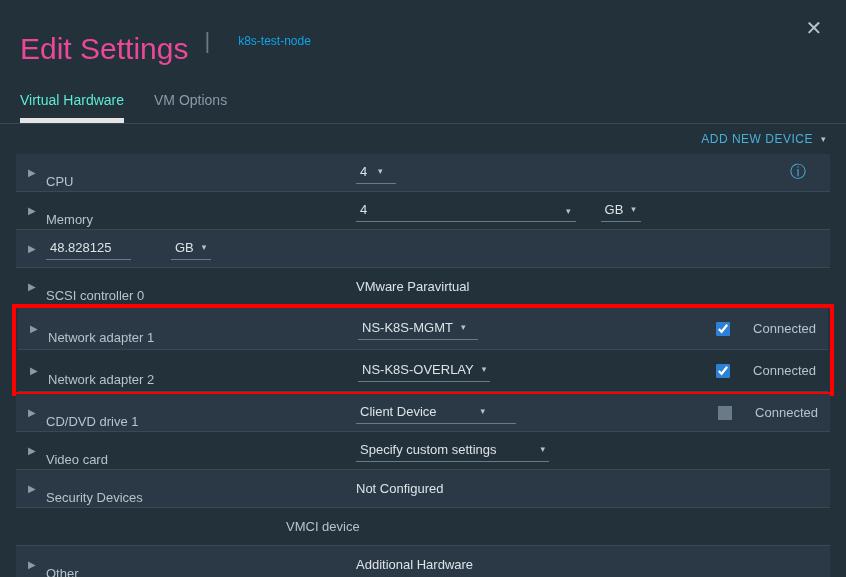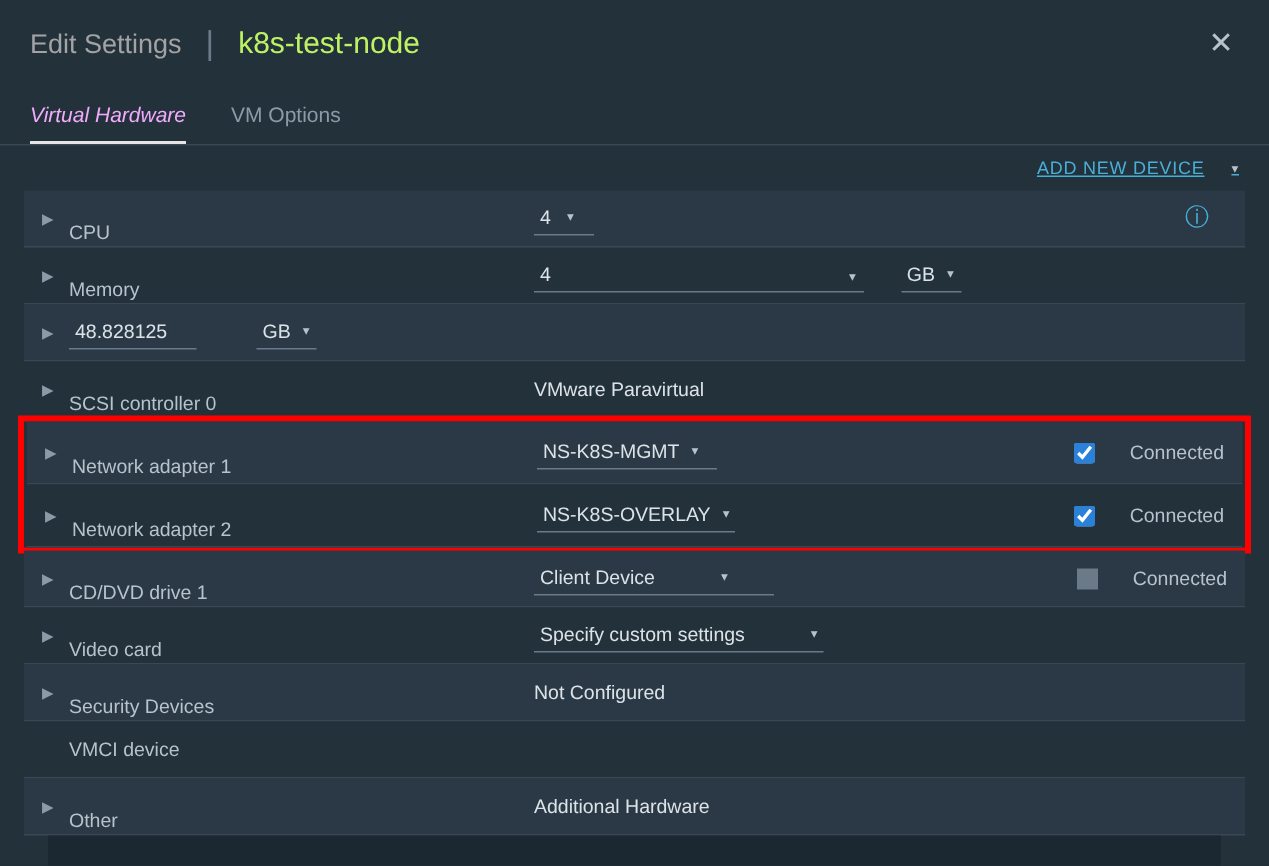--- a/index.html
+++ b/index.html
@@ -11,33 +11,35 @@
       color: #dce3e8;
       overflow: hidden;
     }
     .header {
       display: flex;
       align-items: center;
       padding: 16px 20px;
       position: relative;
     }
     .title {
-      font-size: 18px;
+      font-size: 30px;
       font-weight: 400;
-      color: #a3a3a3;
+      color: #ec4899;
+      margin-top: 16px;
     }
     .divider {
       margin: 0 16px;
       color: #6b7a88;
       font-size: 22px;
       font-weight: 300;
     }
     .subtitle {
-      font-size: 20px;
-      color: #bef264;
+      font-size: 12px;
+      color: #0ea5e9;
+      margin-left: 12px;
     }
     .close-btn {
       position: absolute;
       right: 20px;
       top: 16px;
       width: 24px;
       height: 24px;
       cursor: pointer;
       color: #b6c3cd;
       font-size: 20px;
@@ -52,38 +54,36 @@
       gap: 30px;
     }
     .tab {
       padding: 10px 0;
       font-size: 14px;
       color: #8b9aa7;
       cursor: pointer;
       border-bottom: 2px solid transparent;
     }
     .tab.active {
-      color: #f0abfc;
-      border-bottom: 2px solid #e5e5e5;
-      font-style: italic;
+      color: #5eead4;
+      border-bottom: 5px solid #e5e5e5;
     }
     .actions {
       display: flex;
       justify-content: flex-end;
       padding: 8px 20px;
     }
     .add-device {
       color: #49afd9;
       font-size: 12px;
       letter-spacing: 0.5px;
       cursor: pointer;
       display: flex;
       align-items: center;
-      gap: 18px;
-      text-decoration: underline;
+      gap: 8px;
     }
     .rows {
       padding: 0 16px;
     }
     .row {
       display: flex;
       align-items: center;
       min-height: 38px;
       border-bottom: 1px solid #3a4754;
       padding: 0 12px;
@@ -322,21 +322,21 @@
   </div>
 
   <div class="row" style="background:#2a3945;">
     <span class="chevron">▶</span>
     <span class="label">Security Devices</span>
     <div class="value-area">
       <span class="static-text">Not Configured</span>
     </div>
   </div>
 
-  <div class="row" style="background:#23313b;">
+  <div class="row" style="background:#23313b;justify-content:center;">
     <span class="label-indent">VMCI device</span>
   </div>
 
   <div class="row" style="background:#2a3945;">
     <span class="chevron">▶</span>
     <span class="label">Other</span>
     <div class="value-area">
       <span class="static-text">Additional Hardware</span>
     </div>
   </div>

